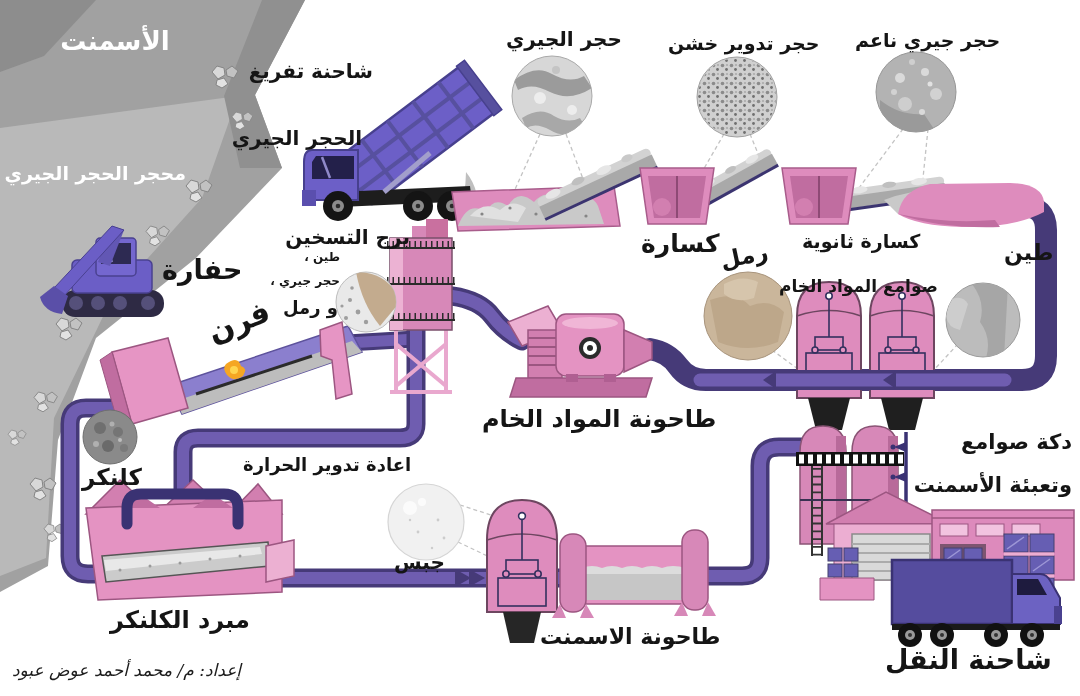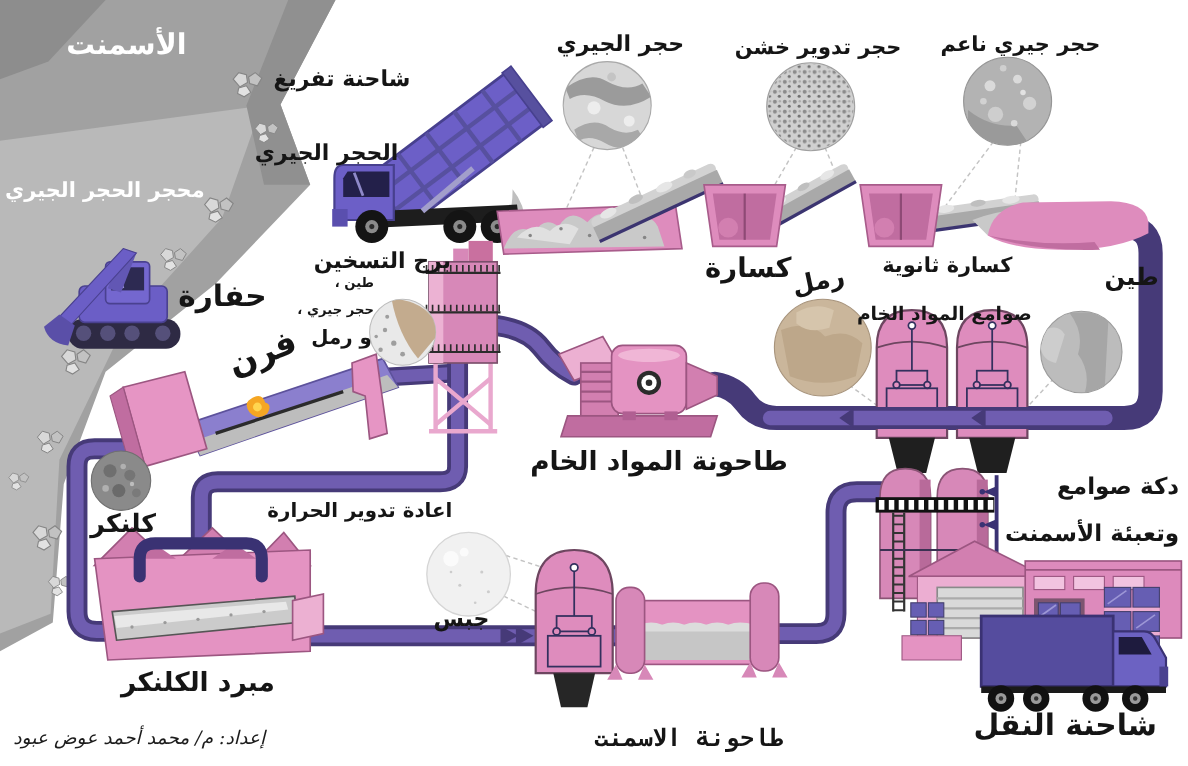--- a/index.html
+++ b/index.html
@@ -562,21 +562,21 @@
 <div class="lbl" style="left:207px; top:305px; font-size:30px; transform:rotate(-22deg);">فرن</div>
 
 <div class="lbl" style="left:82px; top:464px; font-size:23px;text-align:center;">كلنكر</div>
 
 <div class="lbl" style="left:243px; top:455px; font-size:18px;">اعادة تدوير الحرارة</div>
 
 <div class="lbl" style="left:110px; top:607px; font-size:24px;">مبرد الكلنكر</div>
 
 <div class="lbl" style="left:394px; top:551px; font-size:20px;">جبس</div>
 
-<div class="lbl" style="left:540px; top:660px; font-size:22px;font-family:Liberation Mono, monospace;">طاحونة الاسمنت</div>
+<div class="lbl" style="left:540px; top:624px; font-size:22px;">طاحونة الاسمنت</div>
 
 <div class="lbl" style="right:8px; top:430px; font-size:21px;">دكة صوامع</div>
 <div class="lbl" style="right:8px; top:473px; font-size:21px;">وتعبئة الأسمنت</div>
 
 <div class="lbl" style="left:885px; top:644px; font-size:27px;">شاحنة النقل</div>
 
 <div class="credit">إعداد: م/ محمد أحمد عوض عبود</div>
 
 </div>
 

